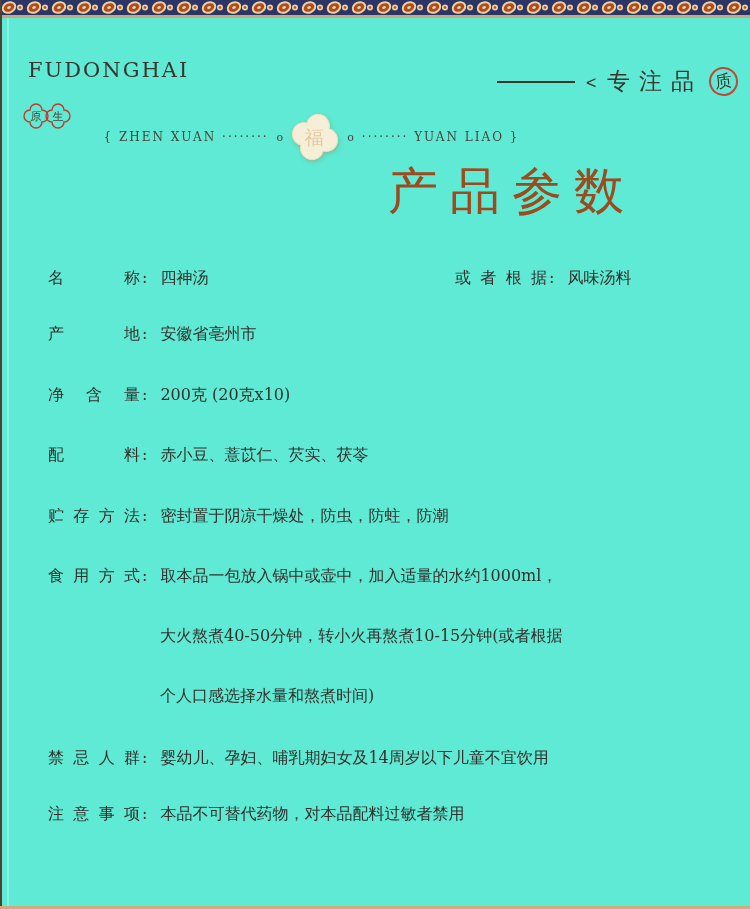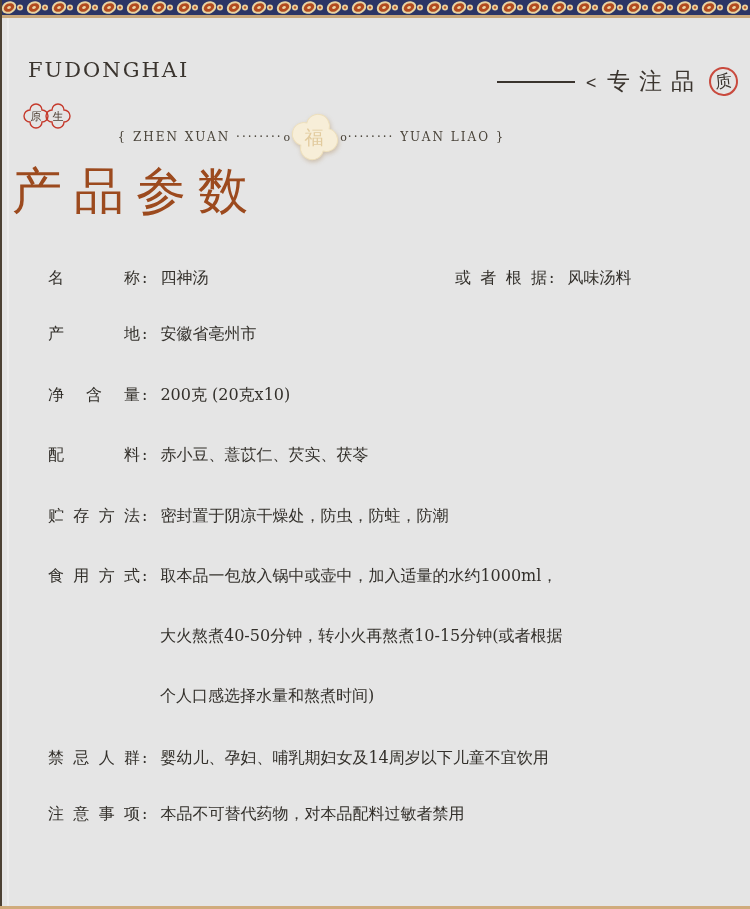--- a/index.html
+++ b/index.html
@@ -1,18 +1,18 @@
 <!DOCTYPE html>
 <html><head>
 <meta charset="utf-8">
 <style>
   html,body{margin:0;padding:0;}
   .page{
     position:relative;width:750px;height:909px;margin:0 auto;
-    background:#e5e5e5;overflow:hidden;
+    background:#5eead4;overflow:hidden;
     font-family:"DejaVu Serif","Liberation Serif",serif;
     color:#33302b;
   }
   
   .top-border{position:absolute;top:0;left:0;width:750px;height:15px;display:block;}
   .top-border-underline{position:absolute;top:15px;left:0;width:750px;height:3px;background:#c9a87c;}
   .left-edge{position:absolute;top:0;left:0;width:2px;height:909px;background:#4c4134;}
   .left-stripe{position:absolute;top:18px;left:7px;width:2px;height:891px;background:rgba(255,255,255,0.28);}
   .bottom-line{position:absolute;bottom:0;left:0;width:750px;height:3px;background:#d0ab7c;}
 
@@ -26,29 +26,29 @@
     display:inline-flex;align-items:center;justify-content:center;
     width:25px;height:25px;margin-left:-4px;font-size:17px;color:#3a342e;
     border:2px solid rgba(197,57,43,0.9);border-radius:50%;
     transform:rotate(-6deg);
   }
   .stamp{position:absolute;top:100px;left:22px;}
 
   
   .ornament{
     position:absolute;top:112px;left:0;width:623px;
-    display:flex;align-items:center;justify-content:center;gap:1px;
+    display:flex;align-items:center;justify-content:center;gap:8px;
     font-size:12px;letter-spacing:2px;color:#4a443a;
   }
   .ornament .circle-o{font-size:11px;letter-spacing:0;}
   .seal{filter:drop-shadow(1px 2px 2px rgba(160,120,70,0.35));}
 
   
   .title{
-    position:absolute;top:158px;left:0;width:624px;text-align:left;
+    position:absolute;top:158px;left:12px;width:624px;text-align:right;
     font-size:50px;letter-spacing:12px;color:#9c4a1e;text-indent:12px;
   }
 
   
   .row{position:absolute;left:48px;font-size:16px;line-height:28px;white-space:nowrap;}
   .row .label{
     display:inline-block;width:92px;vertical-align:bottom;
     text-align:justify;text-align-last:justify;
   }
   .row .colon{display:inline-block;margin-left:2px;}

